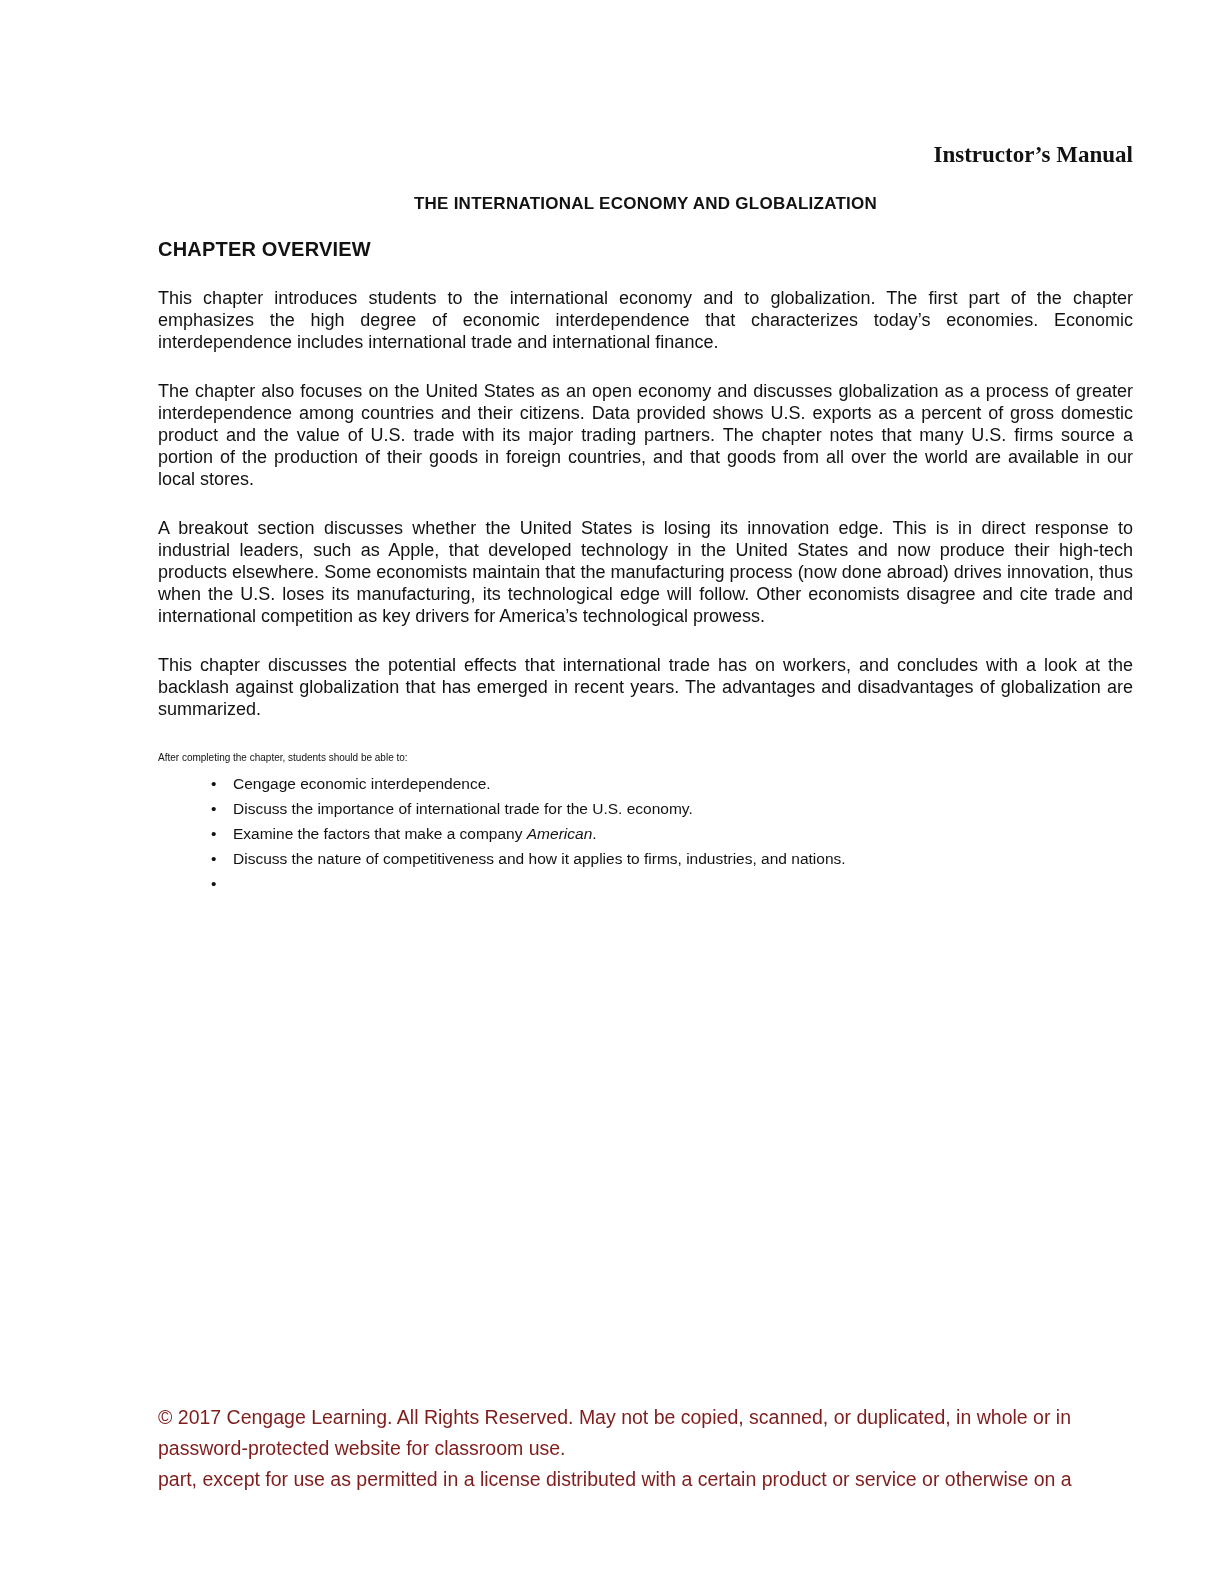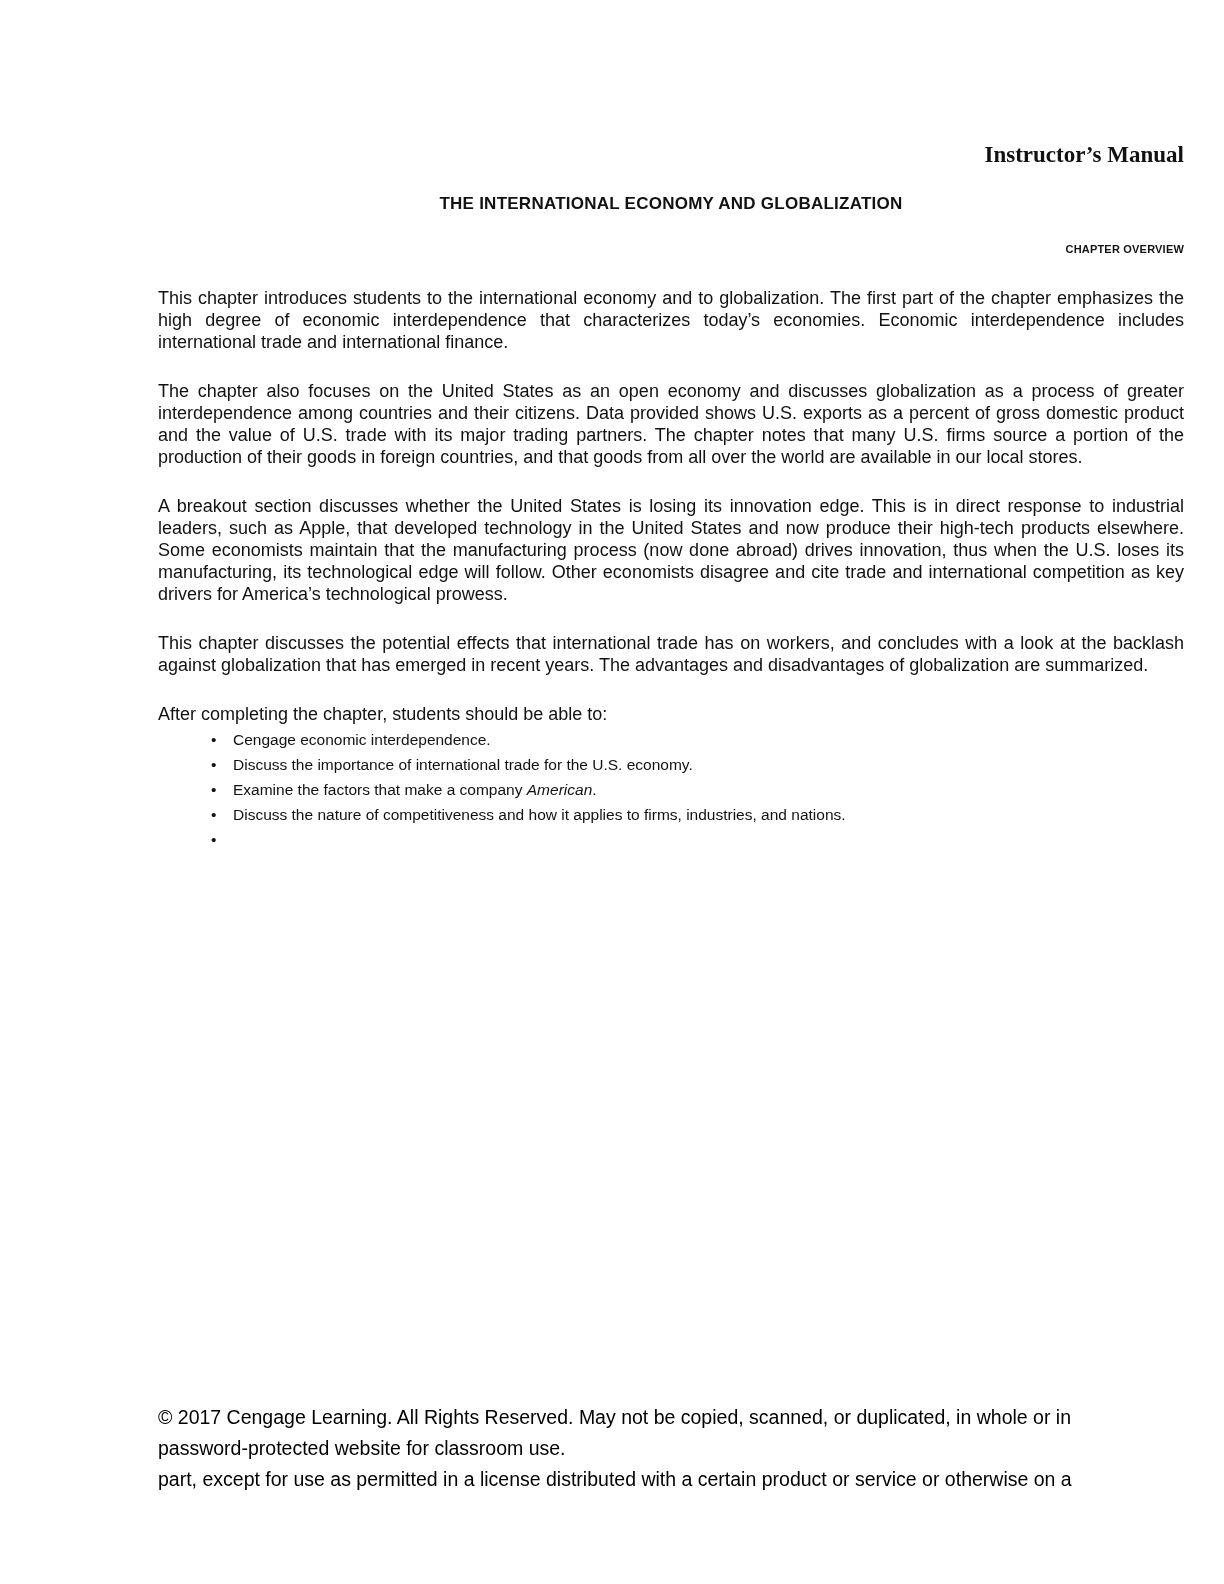--- a/index.html
+++ b/index.html
@@ -6,21 +6,21 @@
     margin: 0;
     padding: 0;
     background: #ffffff;
   }
   .page {
     position: relative;
     width: 1224px;
     height: 1584px;
     background: #ffffff;
     box-sizing: border-box;
-    padding: 141px 40px 0 158px;
+    padding: 141px 91px 0 158px;
     font-family: "Liberation Sans", sans-serif;
     color: #121212;
     overflow: hidden;
   }
   .running-header {
     font-family: "Liberation Serif", serif;
     font-weight: bold;
     font-size: 23px;
     line-height: 27px;
     text-align: right;
@@ -37,34 +37,34 @@
     margin: 25px 0 0 0;
     font-weight: bold;
     font-size: 17px;
     line-height: 22px;
     text-align: center;
     letter-spacing: 0.25px;
   }
   .section-heading {
     margin: 23px 0 12px 0;
     font-weight: bold;
-    font-size: 11px;
+    font-size: 20px;
     line-height: 22px;
-    text-align: right;
+    text-align: left;
     letter-spacing: 0.2px;
   }
   .body-para {
     margin: 27px 0 0 0;
     font-size: 18px;
     line-height: 22px;
     text-align: justify;
   }
   .objectives-intro {
     margin: 27px 0 0 0;
-    font-size: 18px;
+    font-size: 10px;
     line-height: 22px;
     text-align: left;
   }
   .objectives {
     margin: 2px 0 0 0;
     padding: 0;
     list-style: none;
     font-size: 15.5px;
     line-height: 25px;
   }
@@ -77,21 +77,21 @@
     left: 53px;
     top: 0;
   }
   .footer {
     position: absolute;
     left: 158px;
     right: 91px;
     top: 1402px;
     font-size: 19.5px;
     line-height: 31px;
-    color: #000000;
+    color: #7f1d1d;
     text-align: left;
   }
 </style>
 </head>
 <body>
 
 <div class="page">
 
   <div class="running-header">Instructor’s Manual</div>
 

